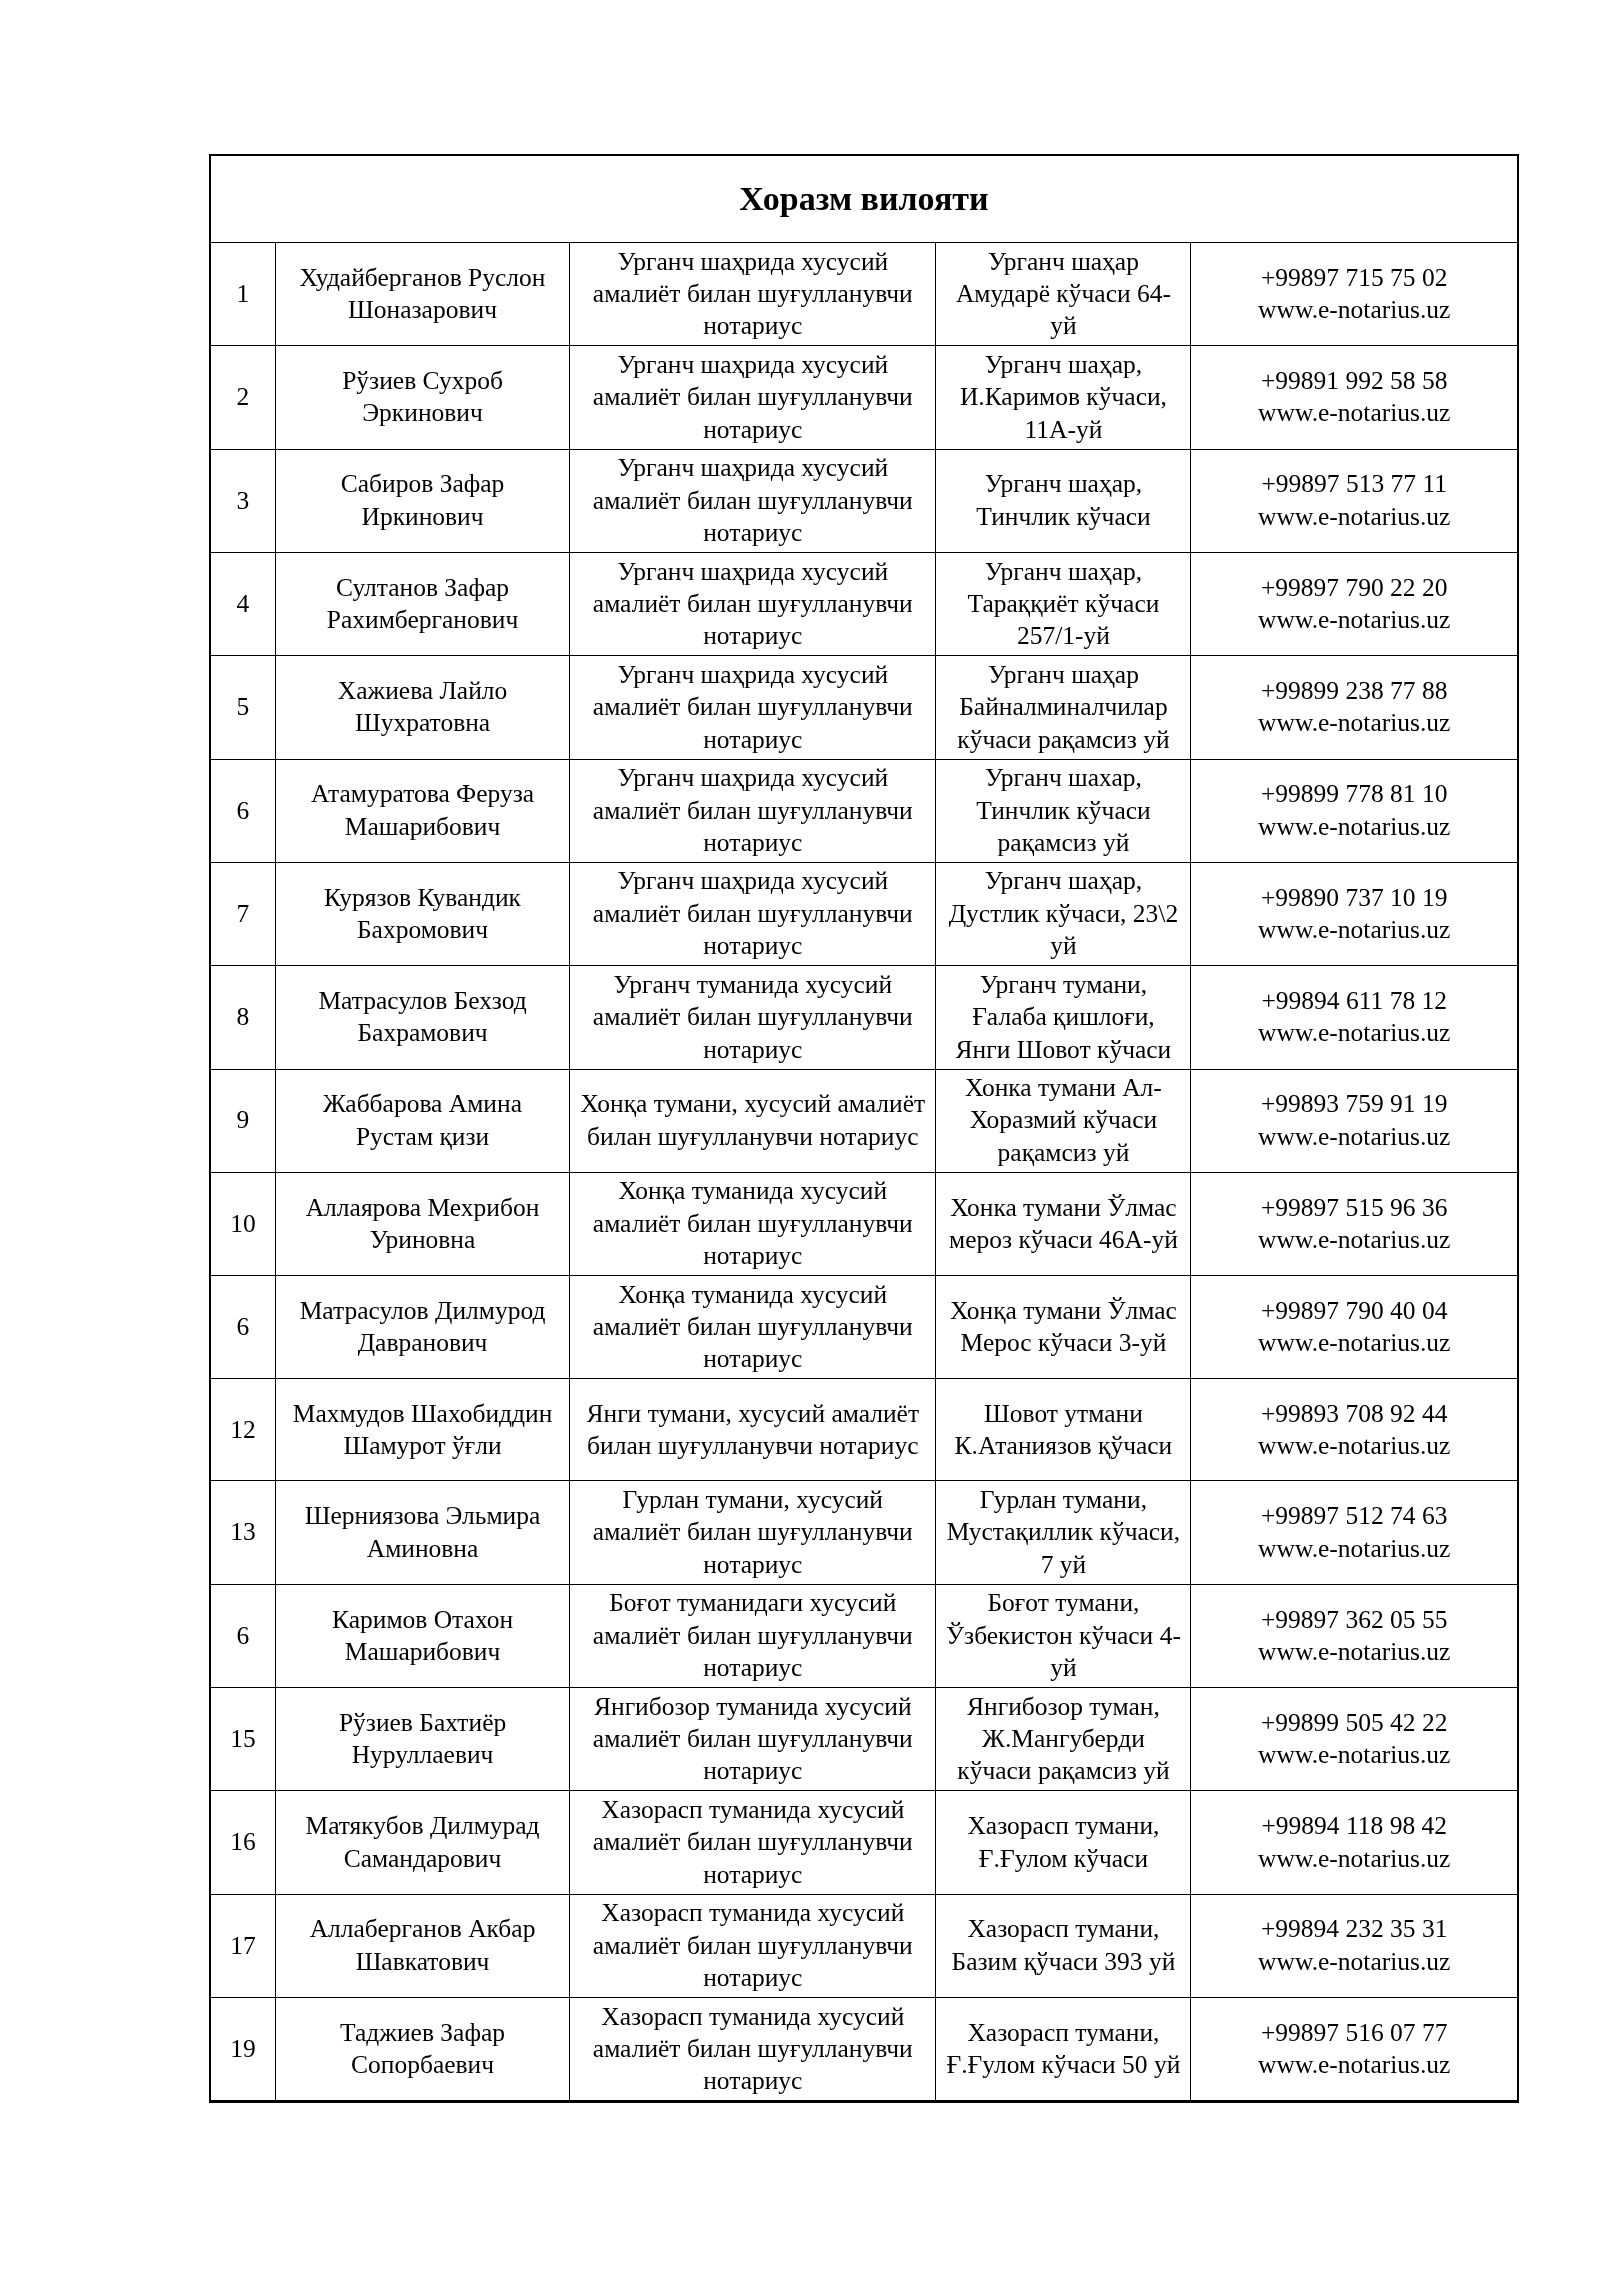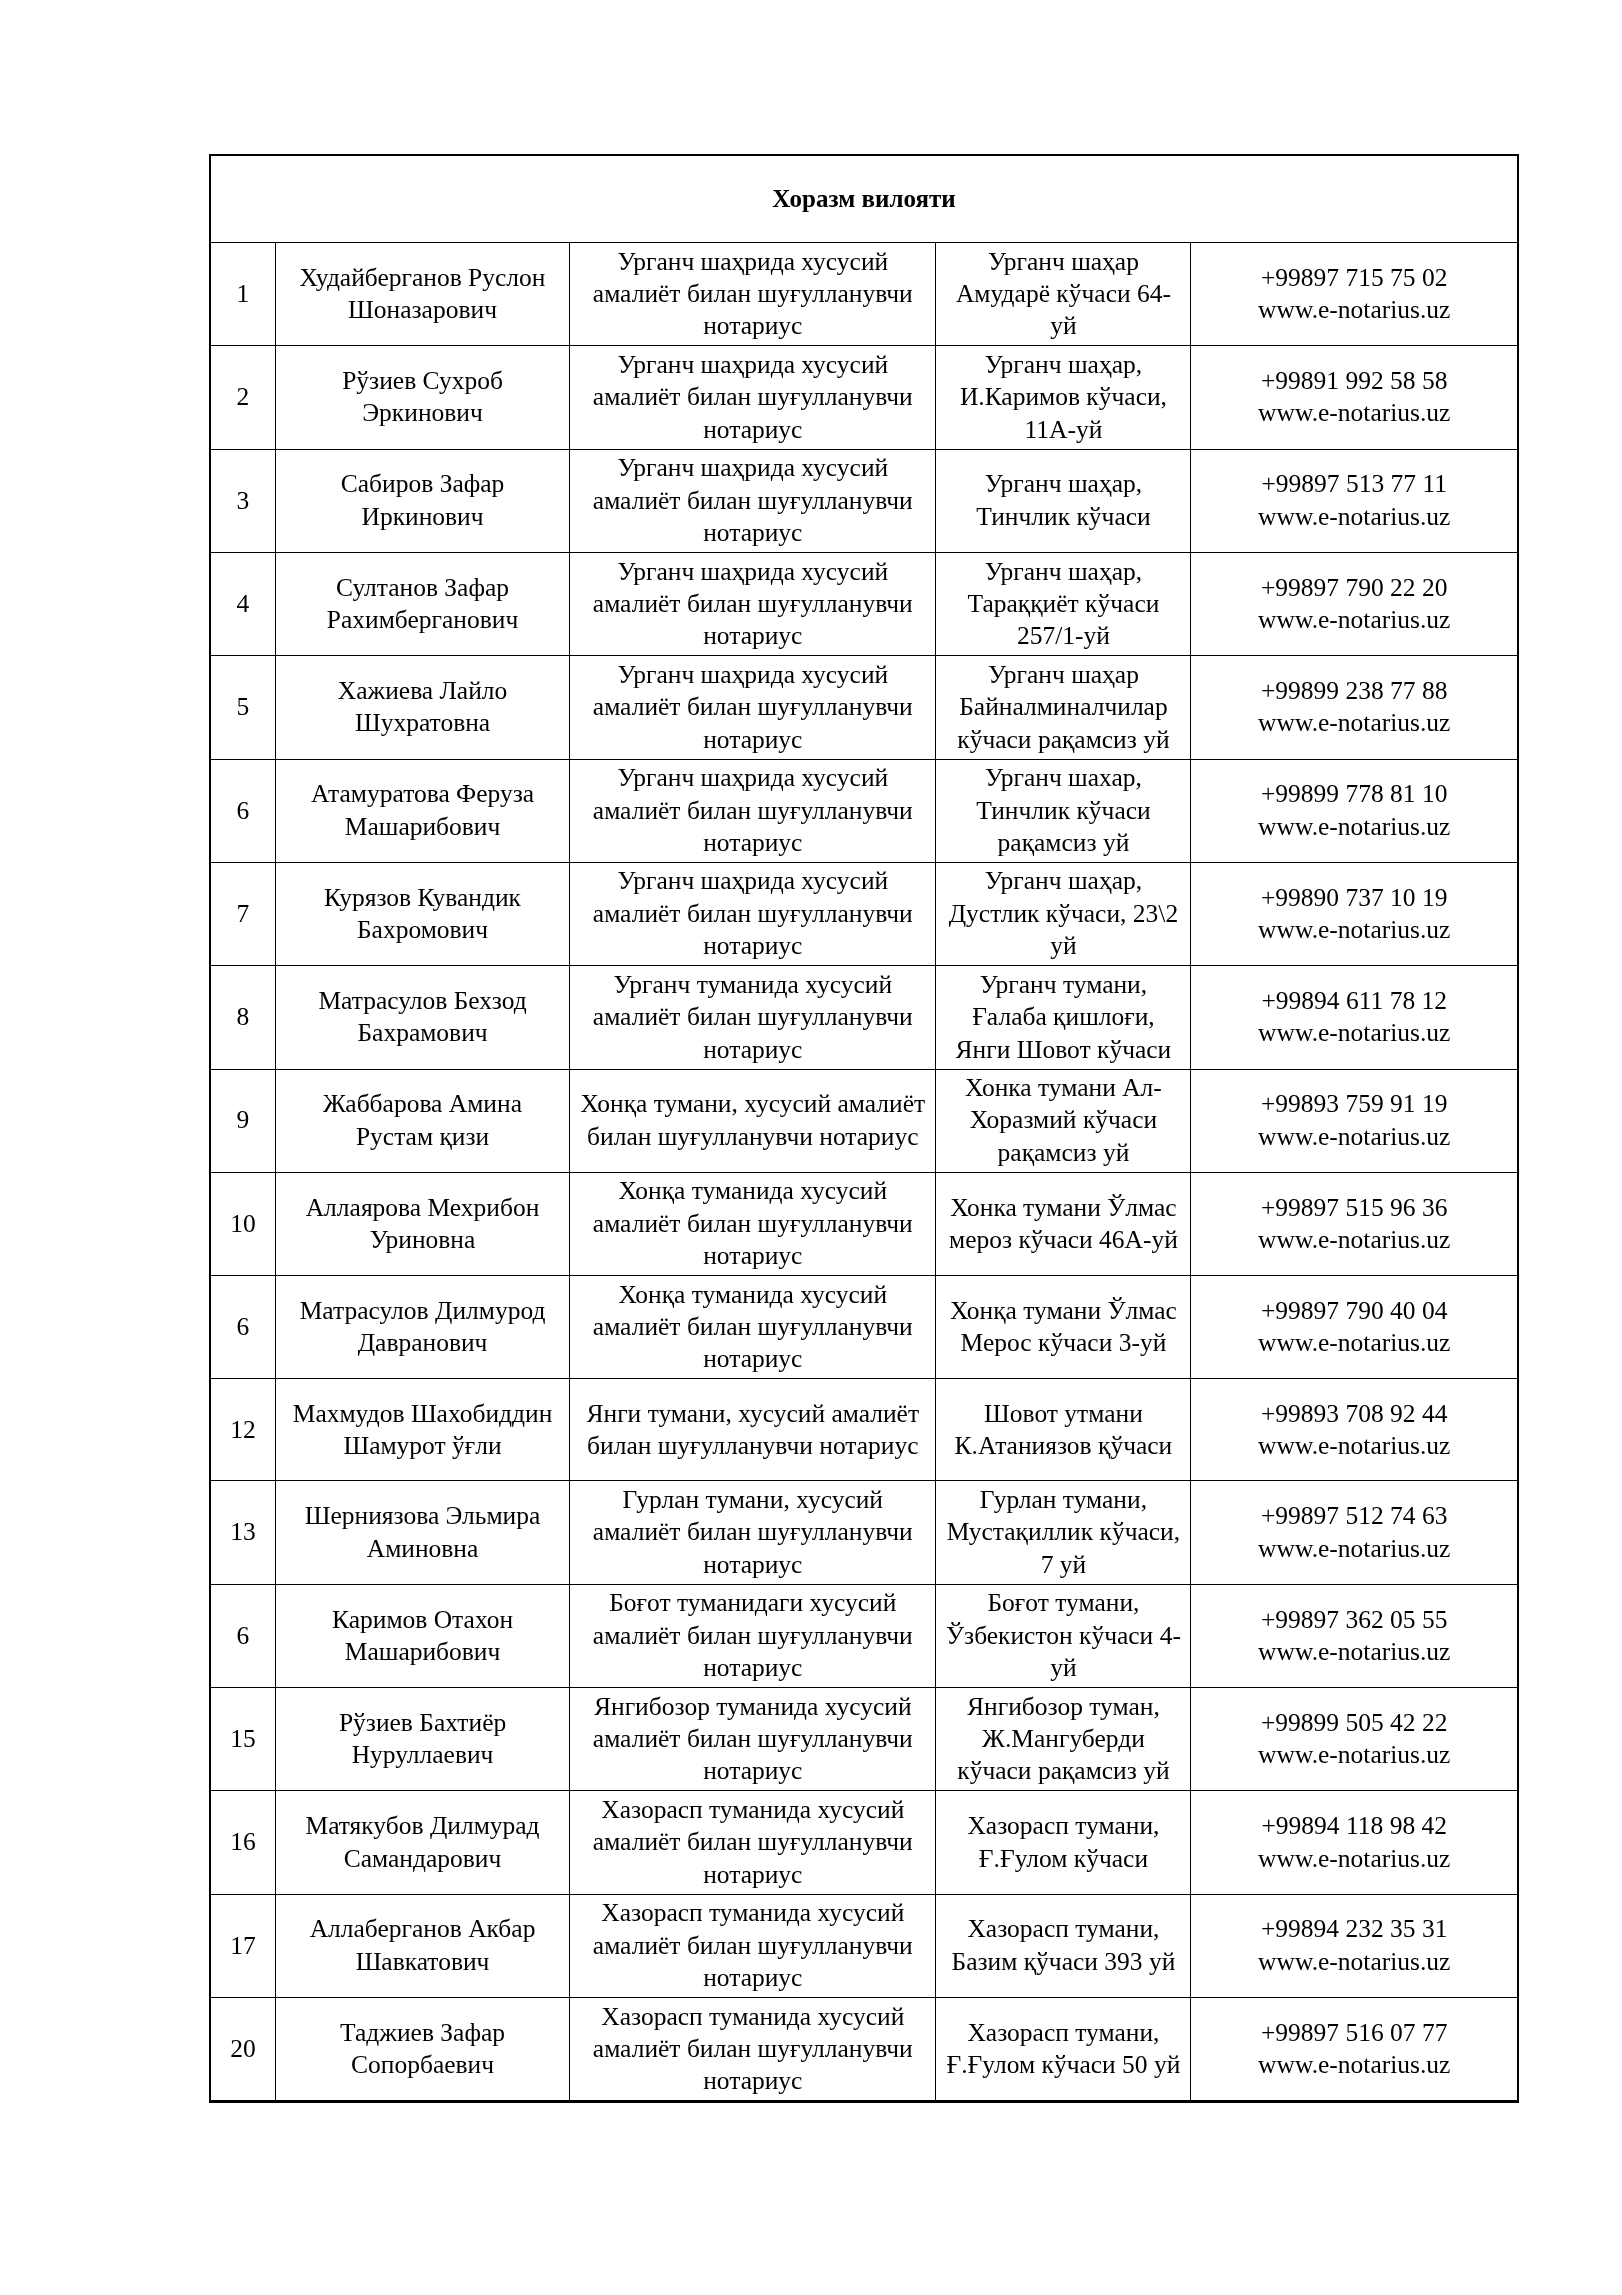--- a/index.html
+++ b/index.html
@@ -28,21 +28,21 @@
   }
   table.notaries, table.notaries th, table.notaries td {
     border: 1.8px solid #000000;
   }
   table.notaries {
     border-width: 2.6px;
     border-bottom-width: 3.5px;
   }
   th.title-cell {
     height: 79px;
-    font-size: 25px;
+    font-size: 34px;
     font-weight: bold;
     text-align: center;
     vertical-align: middle;
     padding: 3.5px 7px;
   }
   td {
     font-size: 25.5px;
     line-height: 1.27;
     text-align: center;
     vertical-align: middle;
@@ -256,21 +256,21 @@
     <td>Аллаберганов Акбар Шавкатович</td>
     <td>Хазорасп туманида хусусий амалиёт билан шуғулланувчи нотариус</td>
     <td>Хазорасп тумани, Базим қўчаси 393 уй</td>
     <td>
       <div>+99894 232 35 31</div>
       <div>www.e-notarius.uz</div>
     </td>
   </tr>
 
   <tr class="data-row">
-    <td>20</td>
+    <td>19</td>
     <td>Таджиев Зафар Сопорбаевич</td>
     <td>Хазорасп туманида хусусий амалиёт билан шуғулланувчи нотариус</td>
     <td>Хазорасп тумани, Ғ.Ғулом кўчаси 50 уй</td>
     <td>
       <div>+99897 516 07 77</div>
       <div>www.e-notarius.uz</div>
     </td>
   </tr>
 </tbody>
     </table>

